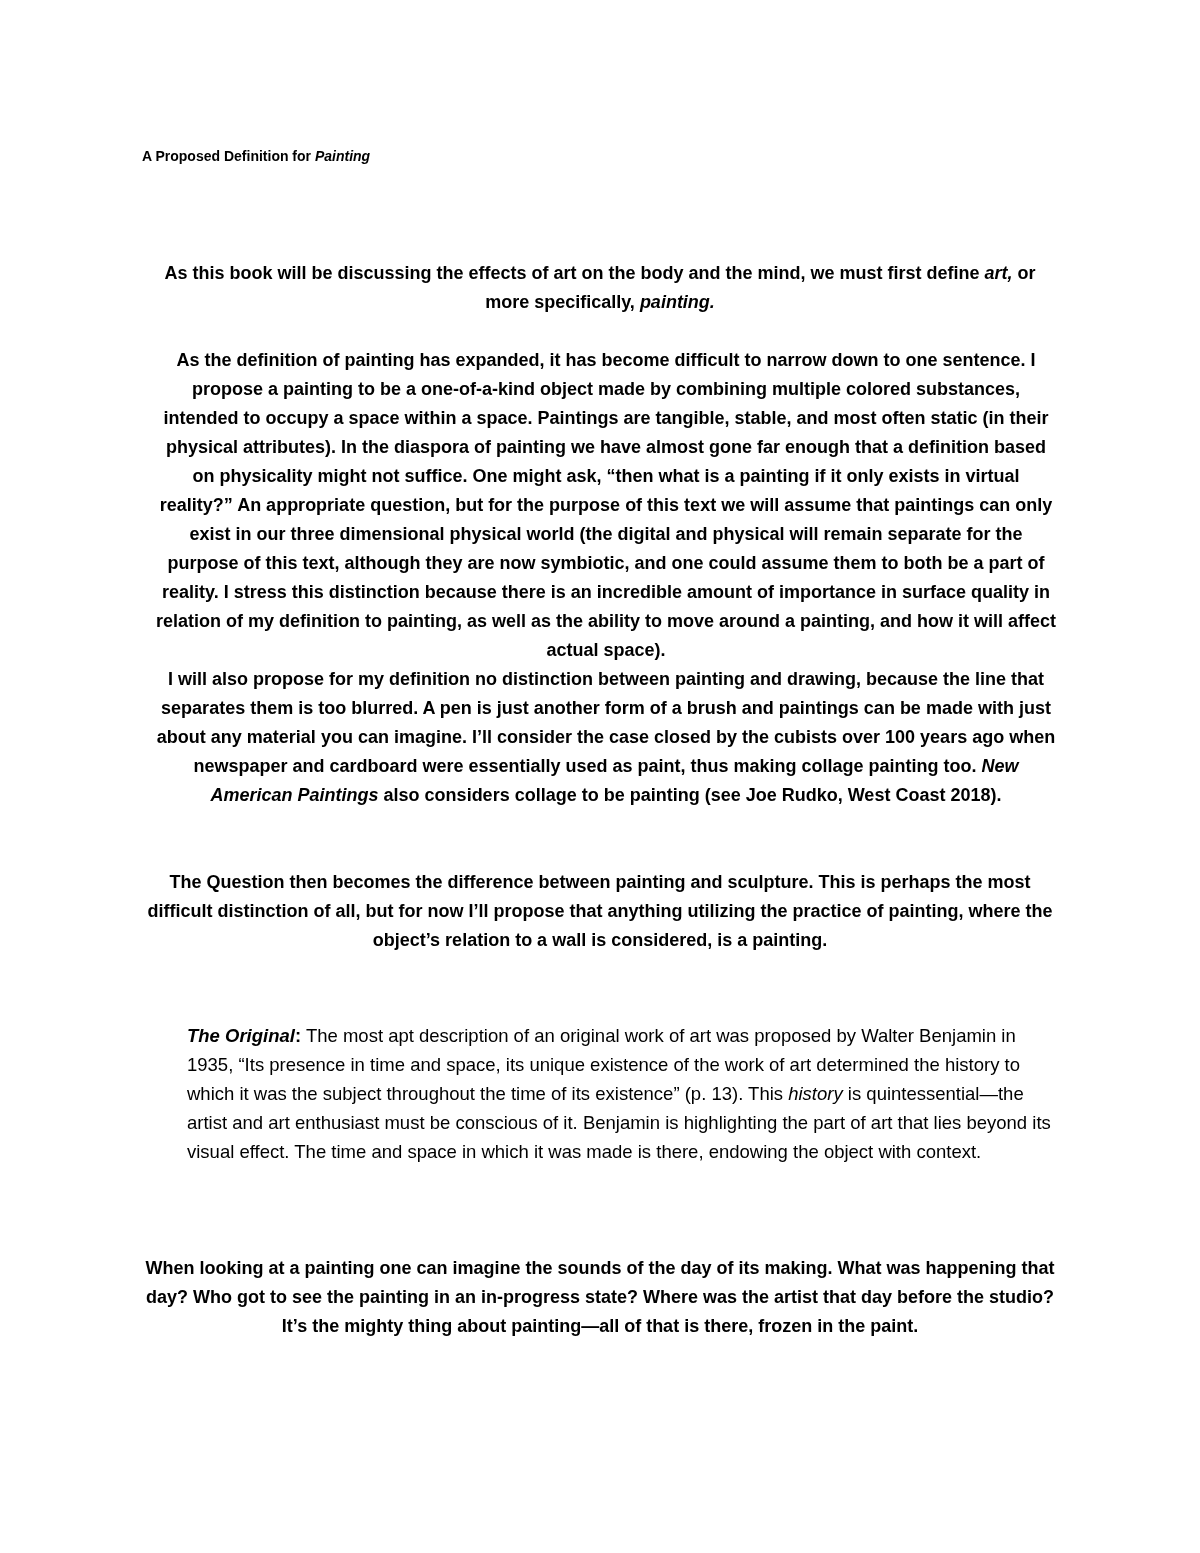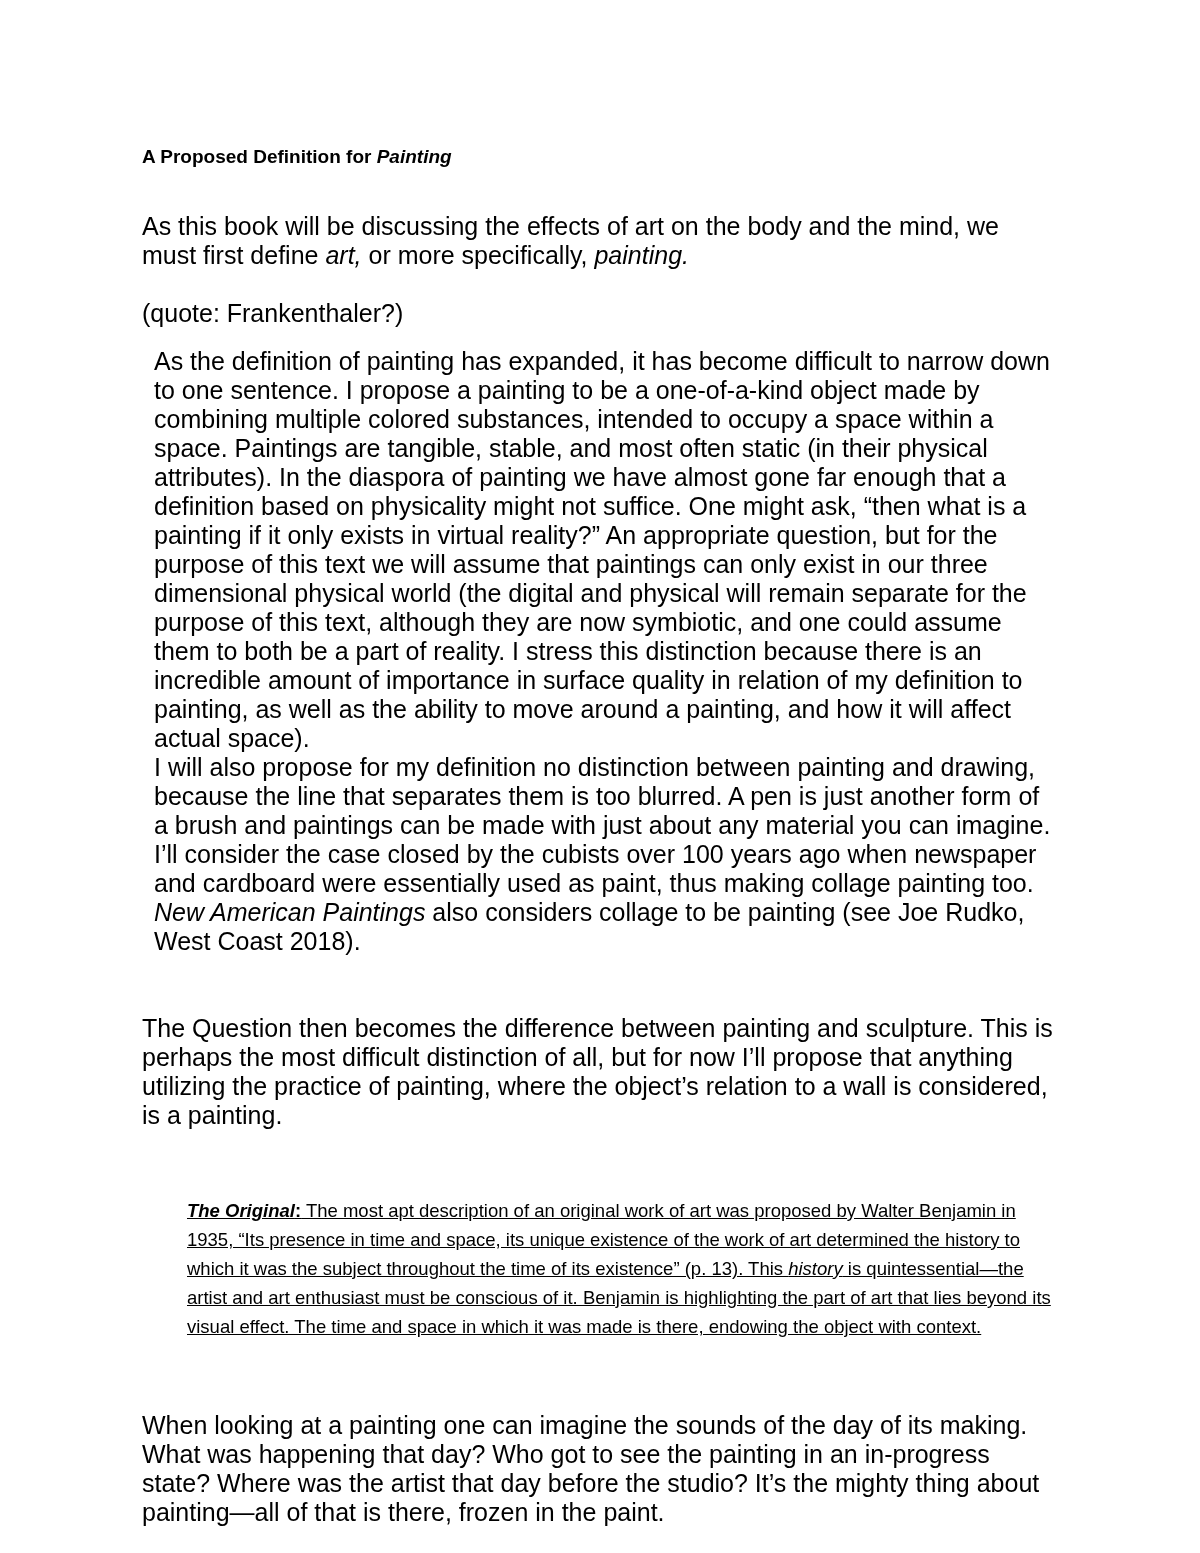--- a/index.html
+++ b/index.html
@@ -11,52 +11,51 @@
     color: #000000;
     -webkit-font-smoothing: antialiased;
   }
   .page {
     width: 1200px;
     min-height: 1553px;
     background: #ffffff;
     padding: 142px 142px 60px 142px;
   }
   .doc-title {
-    font-size: 19px;
+    font-size: 14px;
     line-height: 29px;
     font-weight: bold;
-    margin-bottom: 41px;
+    margin-bottom: 88px;
   }
   .para {
-    font-size: 25px;
+    font-size: 18px;
     line-height: 29px;
-    font-weight: normal;
+    font-weight: bold;
+    text-align: center;
   }
   .para.gap-1 { margin-bottom: 29px; }
   .para.gap-2 { margin-bottom: 19px; }
   .para.gap-big { margin-bottom: 58px; margin-left: 12px; }
   .para.gap-bigger { margin-bottom: 66px; margin-top: 12px; }
   .blockquote {
     font-size: 18.5px;
     line-height: 29px;
     padding-left: 45px;
-    margin-bottom: 70px;
-    text-decoration: underline;
+    margin-bottom: 88px;
   }
 </style>
 </head>
 <body>
 
 <div class="page">
 
   <h1 class="doc-title"><span style="font-weight: bold;">A Proposed Definition for </span><span style="font-weight: bold; font-style: italic;">Painting</span></h1>
 
   <p class="para gap-1"><span>As this book will be discussing the effects of art on the body and the mind, we must first define </span><span style="font-style: italic;">art,</span><span> or more specifically, </span><span style="font-style: italic;">painting.</span></p>
 
-  <p class="para gap-2"><span>(quote: Frankenthaler?)</span></p>
 
   <p class="para gap-big"><span>As the definition of painting has expanded, it has become difficult to narrow down to one sentence. I propose a painting to be a one-of-a-kind object made by combining multiple colored substances, intended to occupy a space within a space. Paintings are tangible, stable, and most often static (in their physical attributes). In the diaspora of painting we have almost gone far enough that a definition based on physicality might not suffice. One might ask, “then what is a painting if it only exists in virtual reality?” An appropriate question, but for the purpose of this text we will assume that paintings can only exist in our three dimensional physical world (the digital and physical will remain separate for the purpose of this text, although they are now symbiotic, and one could assume them to both be a part of reality. I stress this distinction because there is an incredible amount of importance in surface quality in relation of my definition to painting, as well as the ability to move around a painting, and how it will affect actual space).</span><br><span>I will also propose for my definition no distinction between painting and drawing, because the line that separates them is too blurred. A pen is just another form of a brush and paintings can be made with just about any material you can imagine. I’ll consider the case closed by the cubists over 100 years ago when newspaper and cardboard were essentially used as paint, thus making collage painting too. </span><span style="font-style: italic;">New American Paintings</span><span> also considers collage to be painting (see Joe Rudko, West Coast 2018).</span></p>
 
   <p class="para gap-bigger"><span>The Question then becomes the difference between painting and sculpture. This is perhaps the most difficult distinction of all, but for now I’ll propose that anything utilizing the practice of painting, where the object’s relation to a wall is considered, is a painting.</span></p>
 
   <p class="blockquote"><span style="font-weight: bold; font-style: italic;">The Original</span><span style="font-weight: bold;">:</span><span> The most apt description of an original work of art was proposed by Walter Benjamin in 1935, “Its presence in time and space, its unique existence of the work of art determined the history to which it was the subject throughout the time of its existence” (p. 13). This </span><span style="font-style: italic;">history</span><span> is quintessential—the artist and art enthusiast must be conscious of it. Benjamin is highlighting the part of art that lies beyond its visual effect. The time and space in which it was made is there, endowing the object with context.</span></p>
 
   <p class="para"><span>When looking at a painting one can imagine the sounds of the day of its making. What was happening that day? Who got to see the painting in an in-progress state? Where was the artist that day before the studio? It’s the mighty thing about painting—all of that is there, frozen in the paint.</span></p>
 
 </div>

